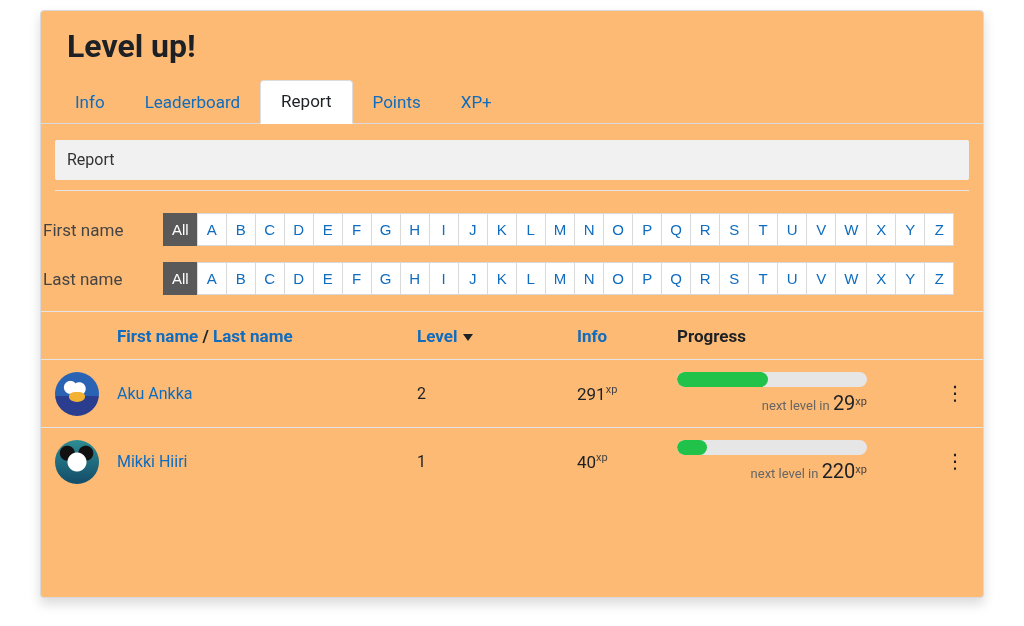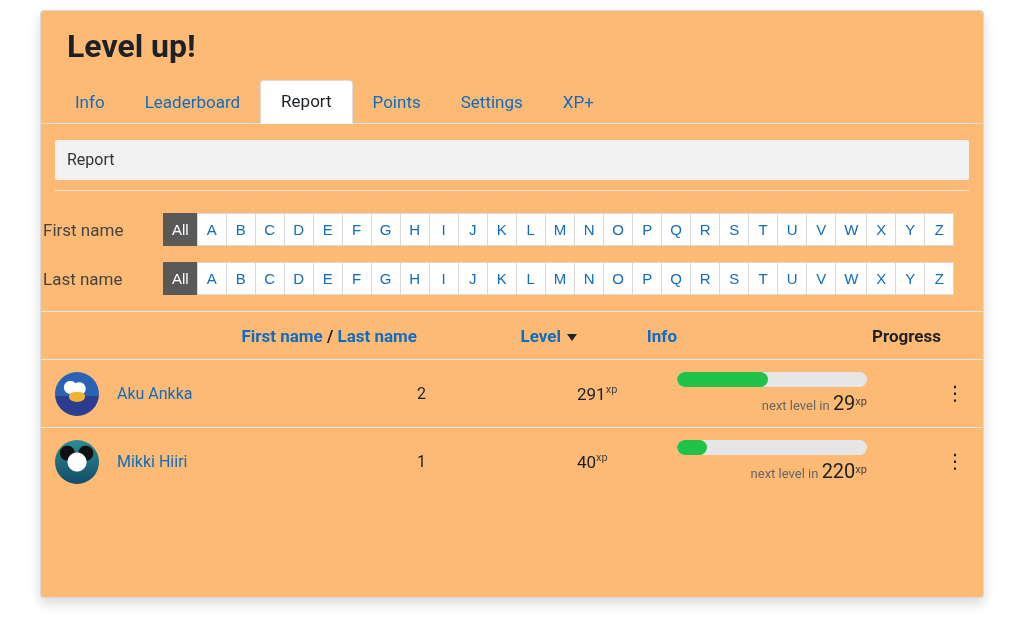--- a/index.html
+++ b/index.html
@@ -47,21 +47,21 @@
   .seg button {
     min-width: 30px; height: 33px; border: 1px solid #d9d9d9; background: #fff;
     color: #0f6cbf; font-size: 15px; padding: 4px 8px; cursor: pointer;
     margin-left: -1px;
   }
   .seg button:first-child { margin-left: 0; }
   .seg button.sel { background: #595959; color: #fff; border-color: #595959; }
   
   .tbl { margin-top: 4px; }
   .trow { display: flex; align-items: center; border-top: 1px solid #e5e5e5; padding: 0 14px; min-height: 68px; }
-  .trow.head { border-top: 1px solid #e5e5e5; min-height: 48px; font-weight: 700; font-size: 17px; text-align: right; }
+  .trow.head { border-top: 1px solid #e5e5e5; min-height: 48px; font-weight: 700; font-size: 17px; }
   .col-a { width: 62px; display:flex; align-items:center; }
   .col-name { width: 300px; }
   .col-level { width: 160px; }
   .col-total { width: 100px; }
   .col-prog { flex: 1; }
   .col-act { width: 28px; text-align: center; }
   .link { color: #0f6cbf; cursor: pointer; }
   .head .col-name, .head .col-level, .head .col-total { color: #0f6cbf; }
   .head .col-name .plain { color:#1d2125; }
   .head .col-prog { color:#1d2125; }
@@ -87,21 +87,20 @@
 <body>
 
 <div class="card">
   <div class="title">Level up!</div>
 
   <div class="tabs" id="tabs">
       <div class="tab">Info</div>
       <div class="tab">Leaderboard</div>
       <div class="tab active">Report</div>
       <div class="tab">Points</div>
-      <div class="tab">Settings</div>
       <div class="tab">XP+</div>
     </div>
 
   <div class="subnav">
     <div class="subnav-item active">Report</div>
     <div class="subnav-sep"></div>
   </div>
 
   <div class="filters">
     <div class="filter-row">

